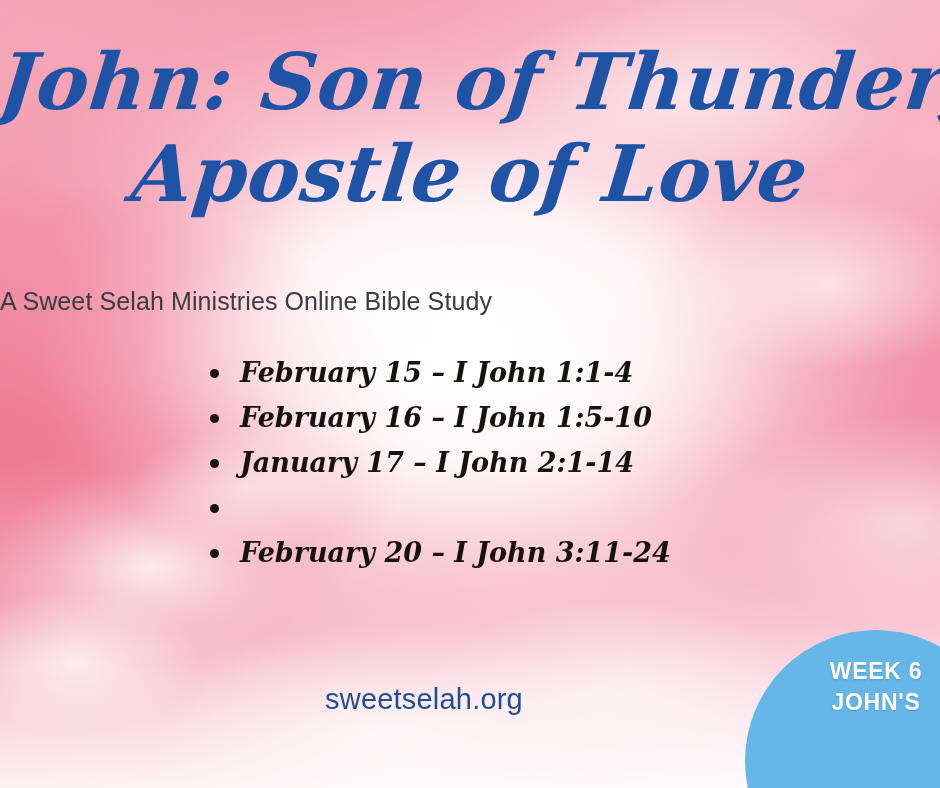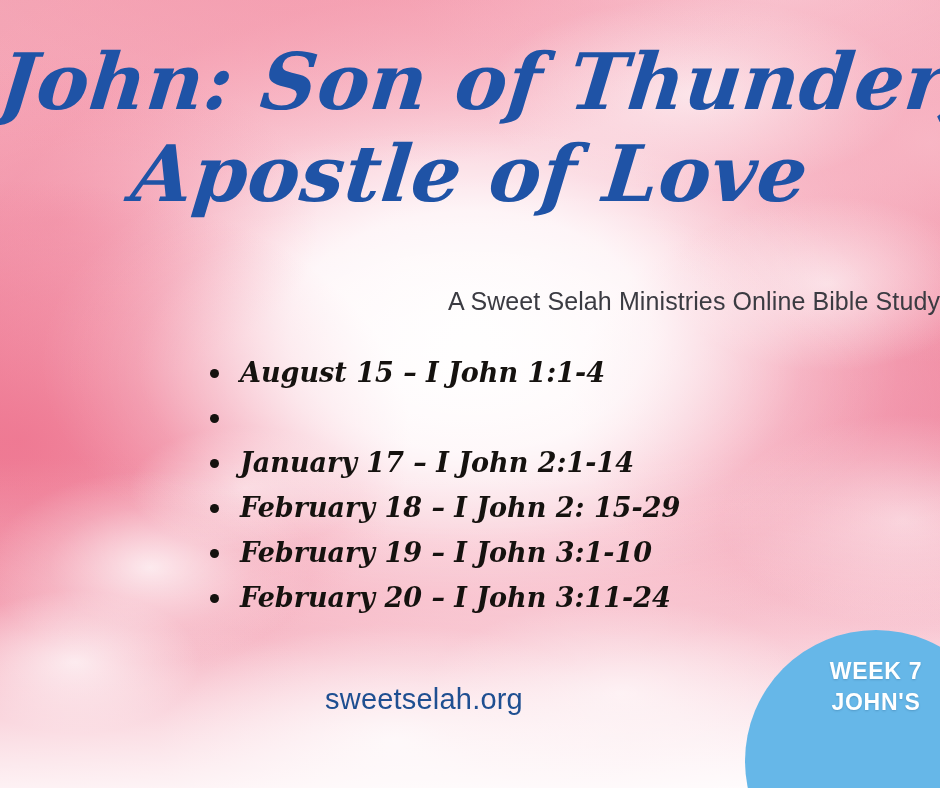--- a/index.html
+++ b/index.html
@@ -126,21 +126,21 @@
     font-size: 78px;
     line-height: 92px;
     transform: skewX(-6deg);
   }
 
   .subtitle {
     position: absolute;
     left: 0;
     top: 287px;
     width: 940px;
-    text-align: right;
+    text-align: left;
     font-family: "Liberation Sans", sans-serif;
     font-size: 25px;
     font-weight: 400;
     color: #3b3b42;
     letter-spacing: 0.1px;
   }
 
   .schedule {
     position: absolute;
     left: 208px;
@@ -237,44 +237,40 @@
     <div class="title-block">
       <span class="title-line title-line-1">John: Son of Thunder,</span>
       <span class="title-line title-line-2">Apostle of Love</span>
     </div>
 
     <div class="subtitle">A Sweet Selah Ministries Online Bible Study</div>
 
     <ul class="schedule">
       <li>
         <span class="bullet"></span>
-        <span>August 15 – I John 1:1-4</span>
-      </li>
-      <li>
-        <span class="bullet"></span>
+        <span>February 15 – I John 1:1-4</span>
+      </li>
+      <li>
+        <span class="bullet"></span>
+        <span>February 16 – I John 1:5-10</span>
       </li>
       <li>
         <span class="bullet"></span>
         <span>January 17 – I John 2:1-14</span>
       </li>
       <li>
         <span class="bullet"></span>
-        <span>February 18 – I John 2: 15-29</span>
-      </li>
-      <li>
-        <span class="bullet"></span>
-        <span>February 19 – I John 3:1-10</span>
       </li>
       <li>
         <span class="bullet"></span>
         <span>February 20 – I John 3:11-24</span>
       </li>
     </ul>
 
     <div class="site-url">sweetselah.org</div>
 
     <div class="week-badge">
-      <span class="badge-line">WEEK 7</span>
+      <span class="badge-line">WEEK 6</span>
       <span class="badge-line">JOHN'S</span>
     </div>
 
   </div>
 </div>
 
 </body></html>

